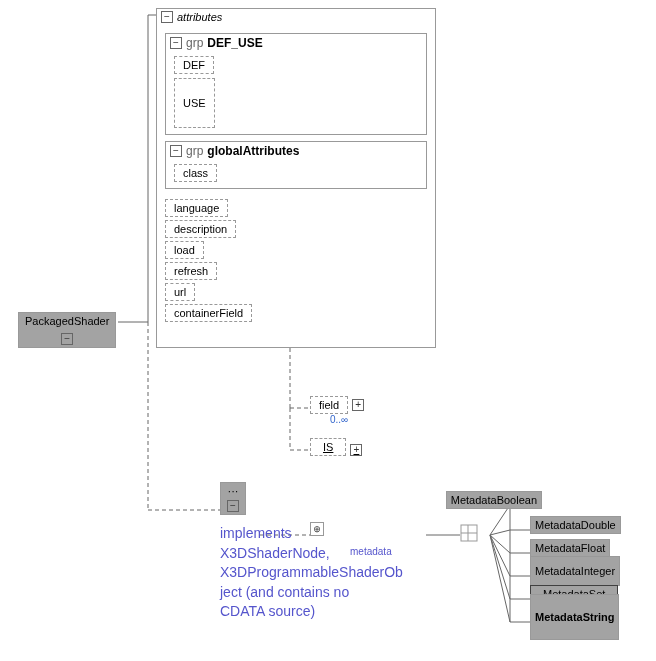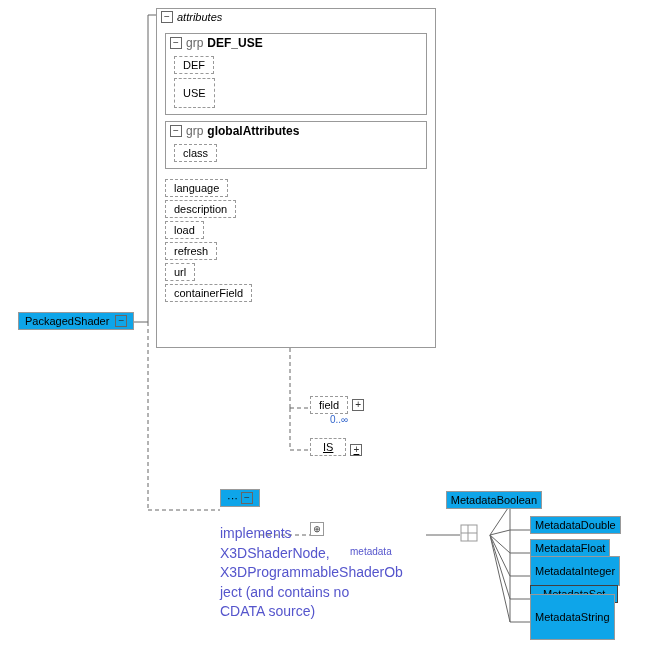--- a/index.html
+++ b/index.html
@@ -15,23 +15,24 @@
     .diagram {
       position: absolute;
       top: 0; left: 0;
       width: 656px;
       height: 661px;
     }
     
     .box {
       position: absolute;
       border: 1px solid #999;
-      background: #0ea5e9;
+      background: #a3a3a3;
       padding: 2px 6px;
       white-space: nowrap;
+      flex-direction: column;
     }
     .box-dashed {
       border: 1px dashed #999;
     }
     .box-label {
       font-size: 11px;
       color: #000;
     }
     .container-box {
       position: absolute;
@@ -169,21 +170,21 @@
       <div class="container-header">
         <div class="minus-icon">−</div>
         <span class="grp-label">grp</span>
         <span class="grp-name">DEF_USE</span>
       </div>
       <div style="padding:4px 8px 6px 8px;">
         <div class="box-dashed" style="position:relative; display:inline-block; margin-bottom:4px; padding:2px 8px;">
           <span>DEF</span>
         </div>
         <br>
-        <div class="box-dashed" style="position:relative; display:inline-block; padding:8px 8px;">
+        <div class="box-dashed" style="position:relative; display:inline-block; padding:18px 8px;">
           <span>USE</span>
         </div>
       </div>
     </div>
 
     <div class="container-box" style="position:relative; margin:4px 8px 6px 8px; border:1px solid #999;">
       <div class="container-header">
         <div class="minus-icon">−</div>
         <span class="grp-label">grp</span>
         <span class="grp-name">globalAttributes</span>
@@ -301,19 +302,19 @@
   </div>
 
   <div style="position:absolute; left:530px; top:588px; display:flex; align-items:center; gap:3px;">
     <div class="box" style="padding:2px 12px; border:1px solid #404040;">
       <span>MetadataSet</span>
     </div>
     <div class="plus-icon">+</div>
   </div>
 
   <div style="position:absolute; left:530px; top:611px; display:flex; align-items:center; gap:3px;">
-    <div class="box" style="padding:16px 4px; border:1px solid #999;">
+    <div class="box" style="padding:16px 4px; border:1px solid #999;font-weight:bold;">
       <span>MetadataString</span>
     </div>
     <div class="plus-icon">+</div>
   </div>
 
 </div>
 
 </body></html>

